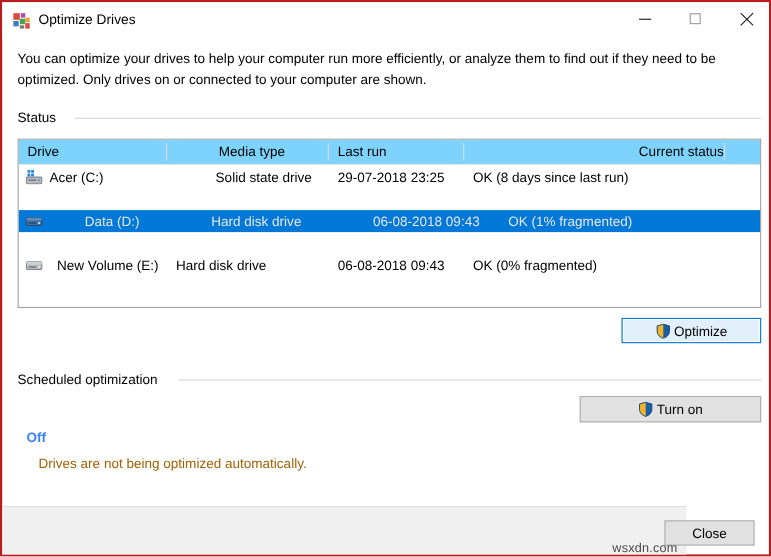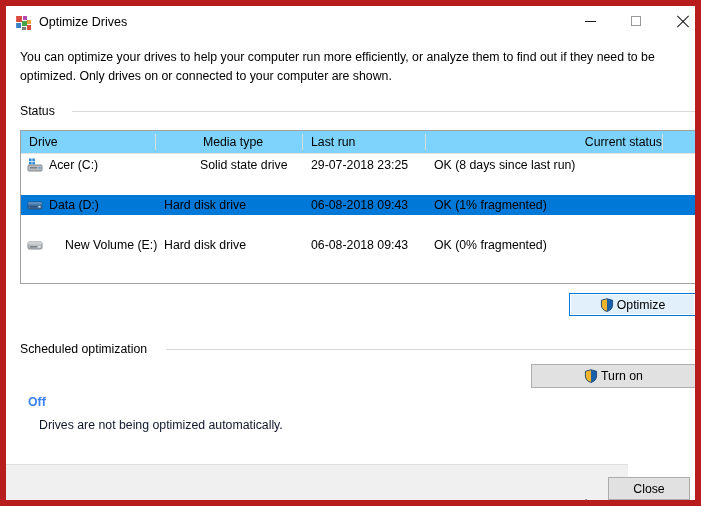--- a/index.html
+++ b/index.html
@@ -9,21 +9,21 @@
   }
   body {
     font-family: "Liberation Sans", sans-serif;
     -webkit-font-smoothing: antialiased;
   }
   #window {
     position: relative;
     width: 701px;
     height: 506px;
     box-sizing: border-box;
-    border: 6px solid #b91c1c;
+    border: 2px solid #b91c1c;
     background: #ffffff;
     overflow: hidden;
   }
 
   
   .titlebar {
     position: absolute;
     left: 0; top: 0;
     width: 699px;
     height: 34px;
@@ -154,21 +154,21 @@
     position: absolute;
     top: 0;
     height: 20px;
     line-height: 20px;
     font-size: 12.3px;
     color: #000000;
     white-space: nowrap;
     padding-left: 8px;
     box-sizing: border-box;
   }
-  .lv-row.selected .cell { color: #000000; }
+  .lv-row.selected .cell { color: #e5e5e5; margin-left: 32px; }
   .lv-row .cell.c0 { padding-left: 28px; }
   .drive-icon {
     position: absolute;
     left: 6px; top: 3px;
     width: 16px; height: 14px;
   }
 
   
   .btn {
     position: absolute;
@@ -201,21 +201,21 @@
     position: absolute;
     left: 22px; top: 389px;
     font-size: 12.3px;
     font-weight: bold;
     color: #3b82f6;
   }
   .sched-note {
     position: absolute;
     left: 33px; top: 412px;
     font-size: 12.3px;
-    color: #0f172a;
+    color: #a16207;
   }
 
   
   .footer {
     position: absolute;
     left: 0; top: 458px;
     width: 622px;
     height: 46px;
     background: #f0f0f0;
     border-top: 1px solid #dfdfdf;
@@ -315,21 +315,21 @@
 
       <div class="lv-row" style="top: 41px;">
         <span class="drive-icon">
           <svg width="16" height="14" viewBox="0 0 16 14">
             <rect x="1" y="4" width="14" height="7" rx="1.2" fill="#b8bcc0" stroke="#85898d"></rect>
             <rect x="1" y="4" width="14" height="2.6" rx="1.2" fill="#cfd2d5"></rect>
             <rect x="3" y="8" width="7" height="1.5" fill="#7b8084"></rect>
             <rect x="11.5" y="8" width="2" height="1.5" fill="#eceff1"></rect>
           </svg>
         </span>
-        <span class="cell c0" style="left:16px;   width:134px;">New Volume (E:)</span>
+        <span class="cell c0" style="left:0;   width:134px;text-align:center;">New Volume (E:)</span>
         <span class="cell" style="left:135px; width:146px;">Hard disk drive</span>
         <span class="cell" style="left:282px; width:122px;">06-08-2018 09:43</span>
         <span class="cell" style="left:405px; width:236px;">OK (0% fragmented)</span>
       </div>
 
     </div>
   </div>
 
 
   <div class="btn focused" style="left:563px; top:287px; width:127px; height:23px;">

